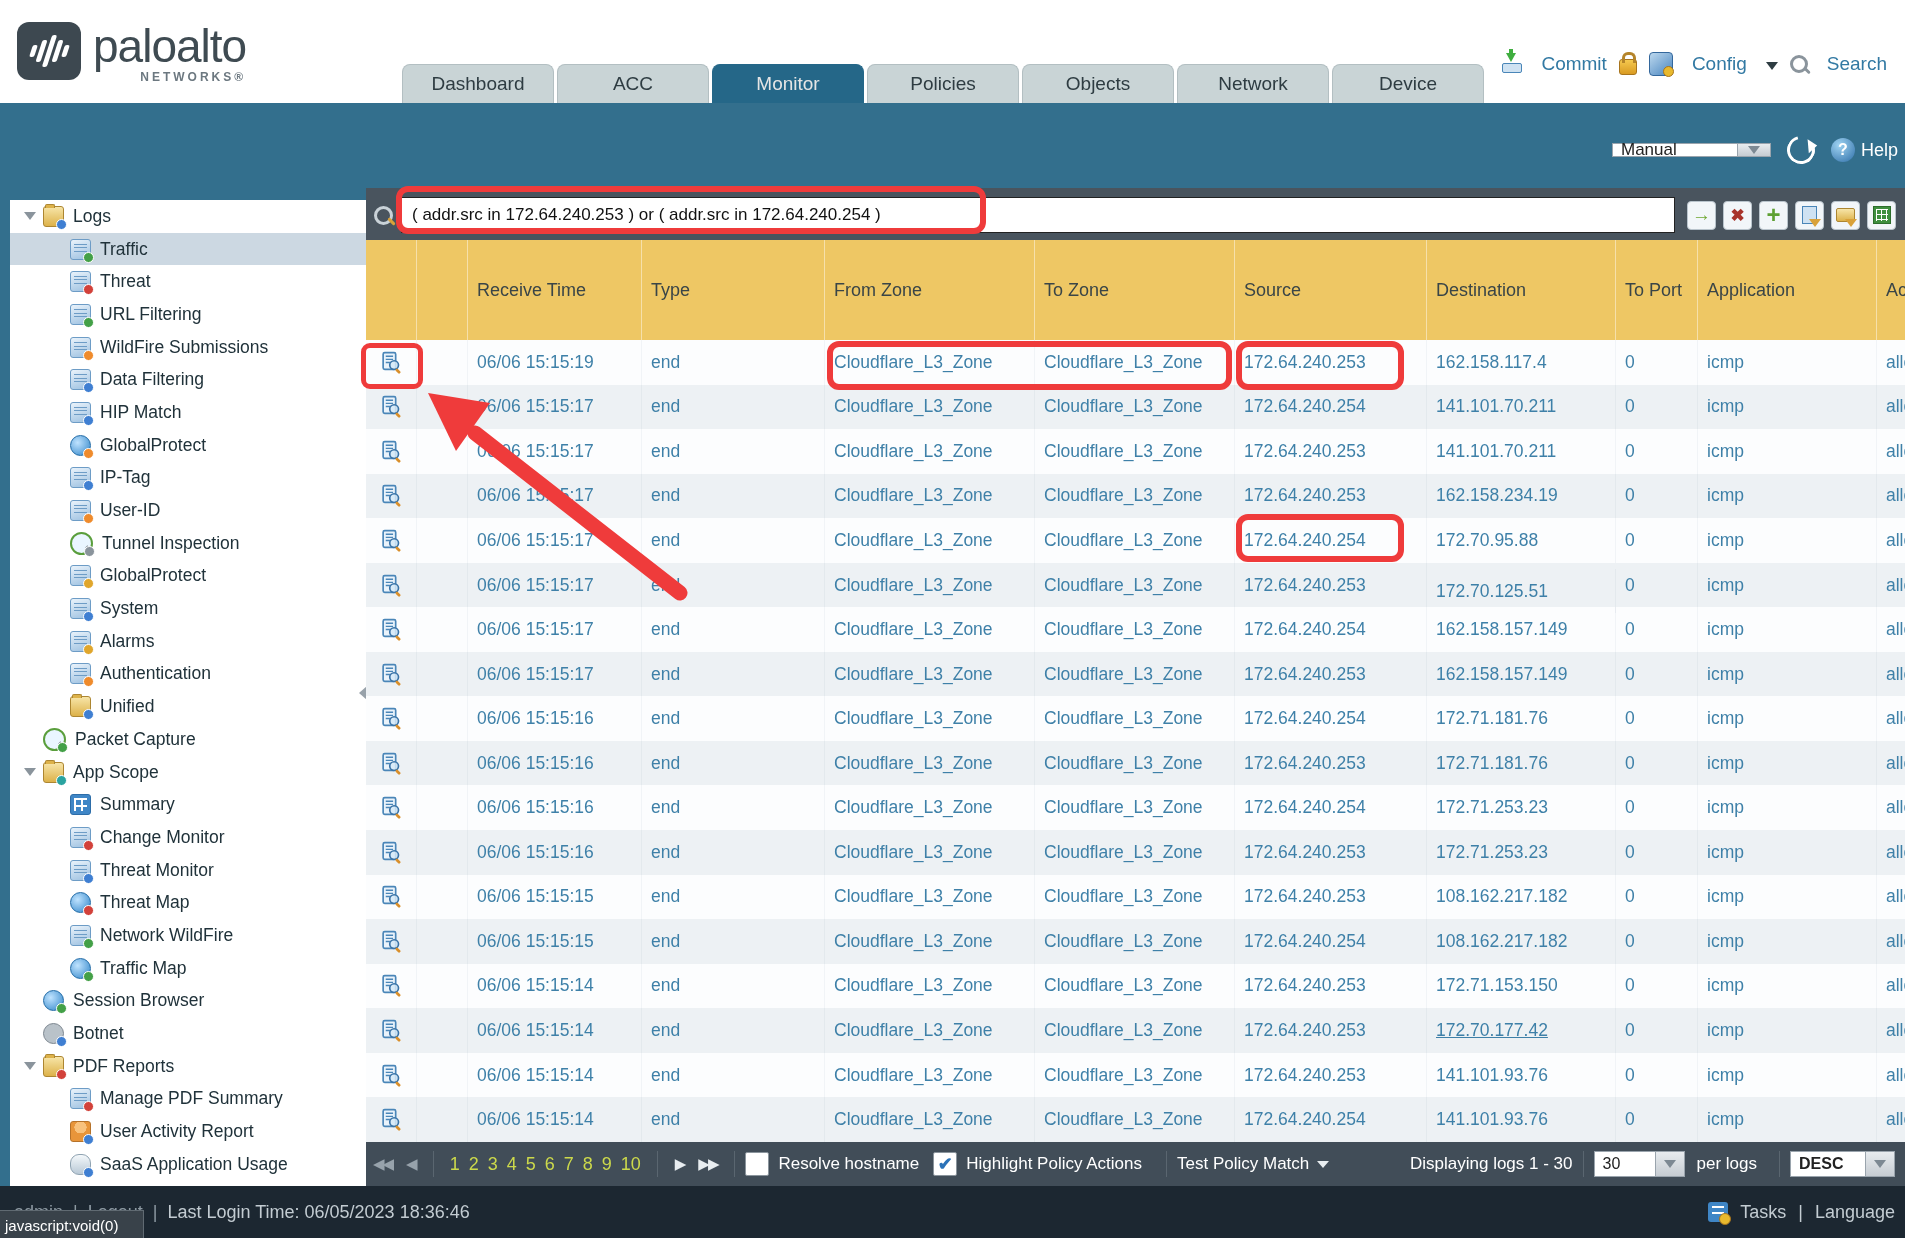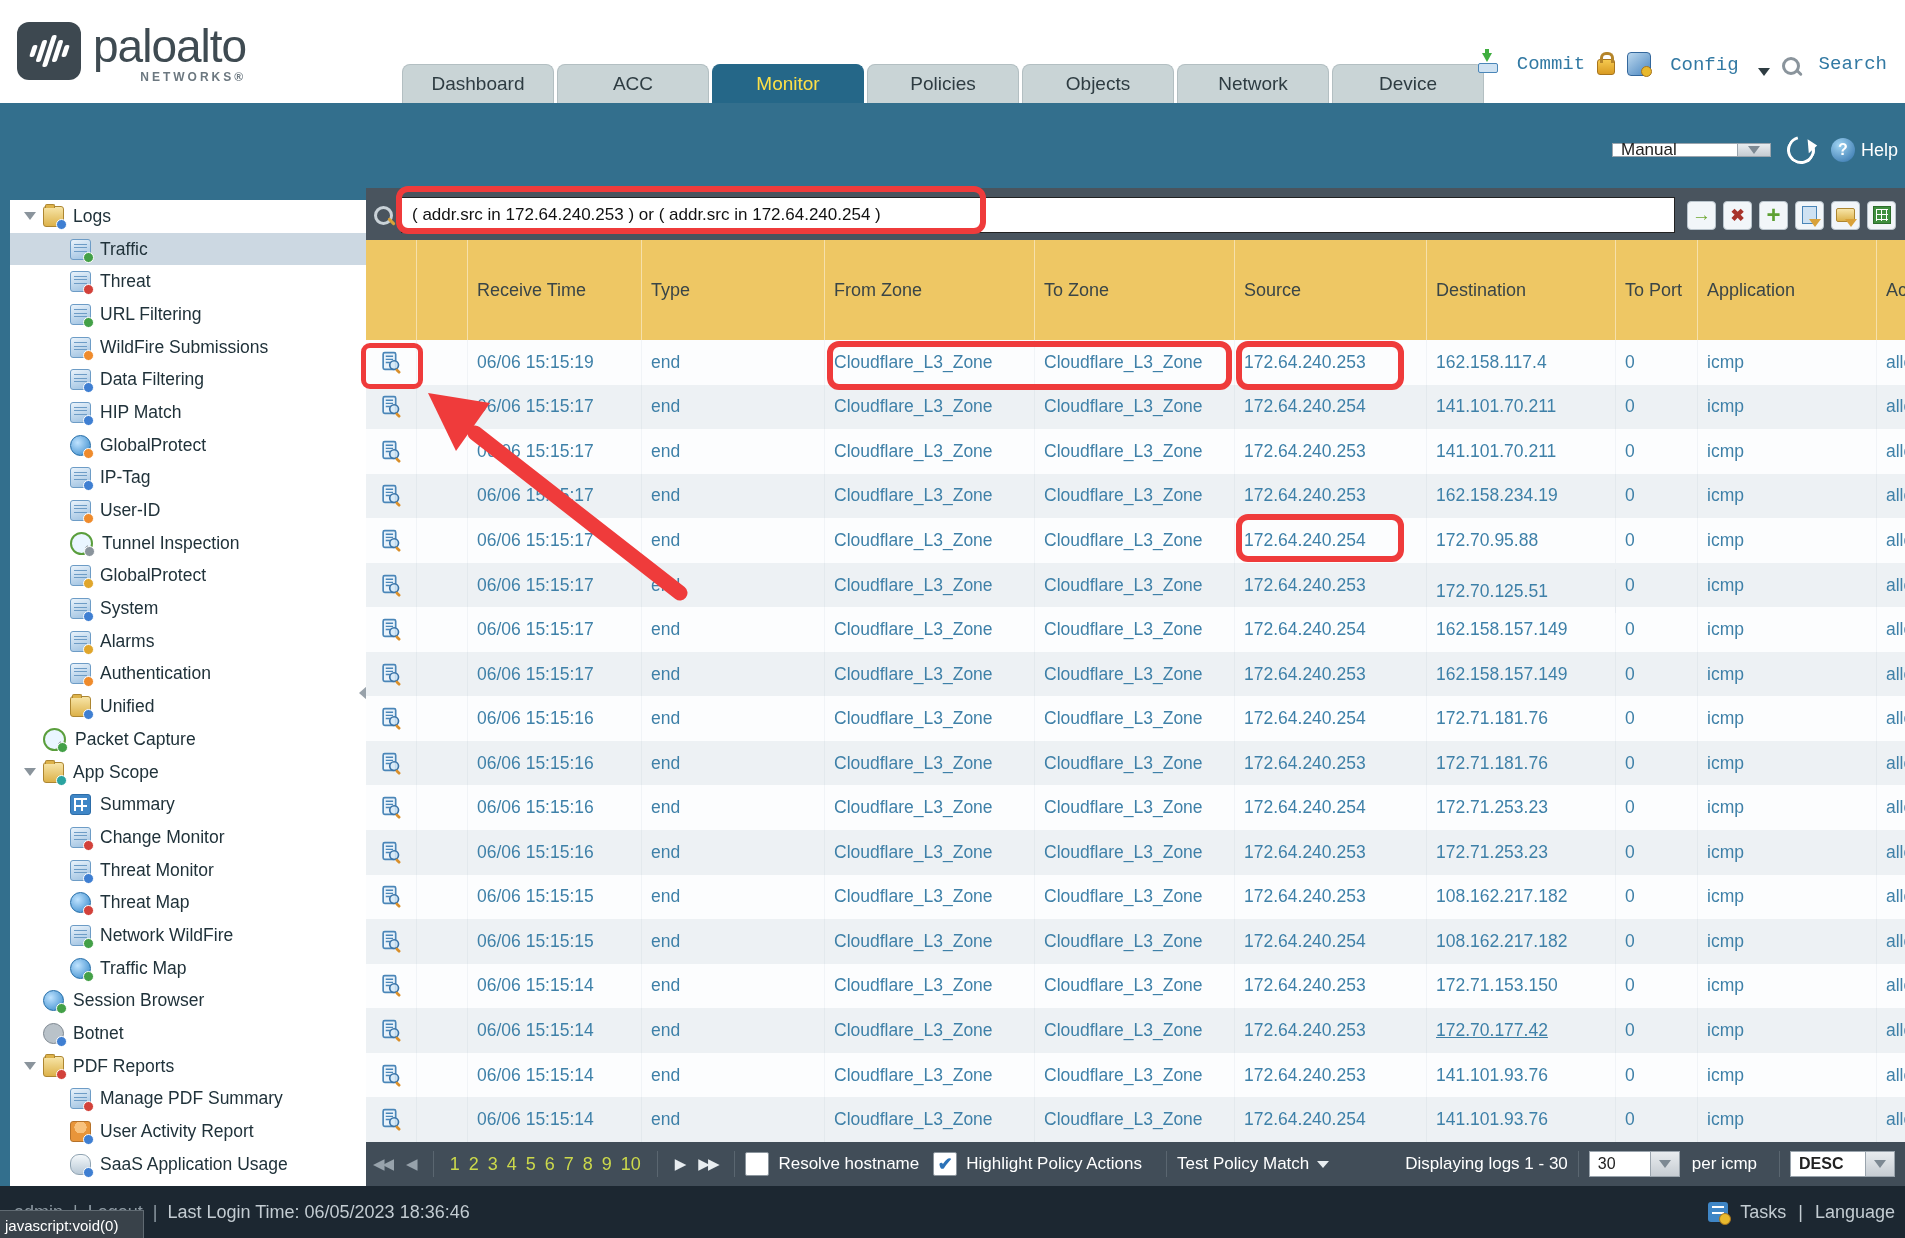--- a/index.html
+++ b/index.html
@@ -9,23 +9,23 @@
   
   #topbar{left:0;top:0;width:1905px;height:103px;background:#fff;}
   #logo{left:17px;top:22px;display:flex;align-items:flex-start;gap:12px;}
   #logo-mark{width:64px;height:58px;background:#3d4850;border-radius:12px;display:flex;align-items:center;justify-content:center;gap:3px;}
   #logo-mark span{display:block;width:5px;background:#fff;transform:skewX(-18deg);border-radius:2px;}
   #logo-text{display:flex;flex-direction:column;align-items:flex-end;}
   #logo-main{font-size:46px;color:#3f4b52;font-weight:500;letter-spacing:-1px;line-height:48px;}
   #logo-sub{font-size:12px;color:#6c7880;letter-spacing:3px;font-weight:bold;}
   #tabs{left:402px;bottom:0;display:flex;gap:3px;}
   .tab{width:150px;height:38px;background:#c9d4d6;border:1px solid #b3bfc2;border-bottom:none;border-radius:8px 8px 0 0;display:flex;align-items:center;justify-content:center;font-size:19px;color:#2e3c42;cursor:pointer;}
-  .tab.active{background:#256788;border-color:#256788;color:#fde047;}
+  .tab.active{background:#256788;border-color:#256788;color:#e5e5e5;}
   #utility{right:18px;top:52px;display:flex;align-items:center;gap:12px;font-size:19px;color:#3279a3;}
-  .util-item{display:flex;align-items:flex-end;gap:19px;cursor:pointer;font-family:Liberation Mono, monospace;}
+  .util-item{display:flex;align-items:center;gap:19px;cursor:pointer;}
   .commit-ic{width:22px;height:22px;position:relative;}
   .commit-ic .arr{position:absolute;left:6px;top:0;width:0;height:0;border-left:5px solid transparent;border-right:5px solid transparent;border-top:9px solid #3fae3f;}
   .commit-ic .stem{position:absolute;left:9px;top:-4px;width:4px;height:6px;background:#3fae3f;}
   .commit-ic .tray{position:absolute;left:2px;bottom:2px;width:18px;height:8px;background:#cfe2f2;border:1px solid #4a86b8;border-radius:2px;}
   .lock-ic{width:16px;height:14px;background:linear-gradient(#f5c94f,#d99b22);border:1px solid #a8751d;border-radius:3px;position:relative;margin-top:6px;}
   .lock-ic::before{content:"";position:absolute;left:2px;top:-8px;width:8px;height:8px;border:3px solid #b5852a;border-bottom:none;border-radius:6px 6px 0 0;}
   .config-ic{width:22px;height:22px;border-radius:4px;background:linear-gradient(140deg,#bcd8ee,#4a86c0);border:1px solid #33679c;position:relative;}
   .config-ic::after{content:"";position:absolute;right:-2px;bottom:-2px;width:9px;height:9px;border-radius:50%;background:#e8b92e;border:1px solid #a8751d;}
   .chev{width:0;height:0;border-left:6px solid transparent;border-right:6px solid transparent;border-top:8px solid #2e3c42;margin-top:3px;}
   .search-ic{width:12px;height:12px;border:3px solid #8a949c;border-radius:50%;position:relative;}
@@ -796,21 +796,21 @@
   </div>
   <div style="flex:1"></div>
   <span>Displaying logs 1 - 30</span>
   <div class="vdiv"></div>
   <div class="fake-select">
     <div class="val" style="width:44px">30</div>
     <div class="btn">
         <i></i>
       </div>
   </div>
-  <span style="margin:0 12px">per icmp</span>
+  <span style="margin:0 12px">per logs</span>
   <div class="vdiv"></div>
   <div class="fake-select" style="margin-right:10px">
     <div class="val" style="width:58px;font-weight:bold">DESC</div>
     <div class="btn">
         <i></i>
       </div>
   </div>
 </div>
 
 <div class="abs" id="statusbar">

